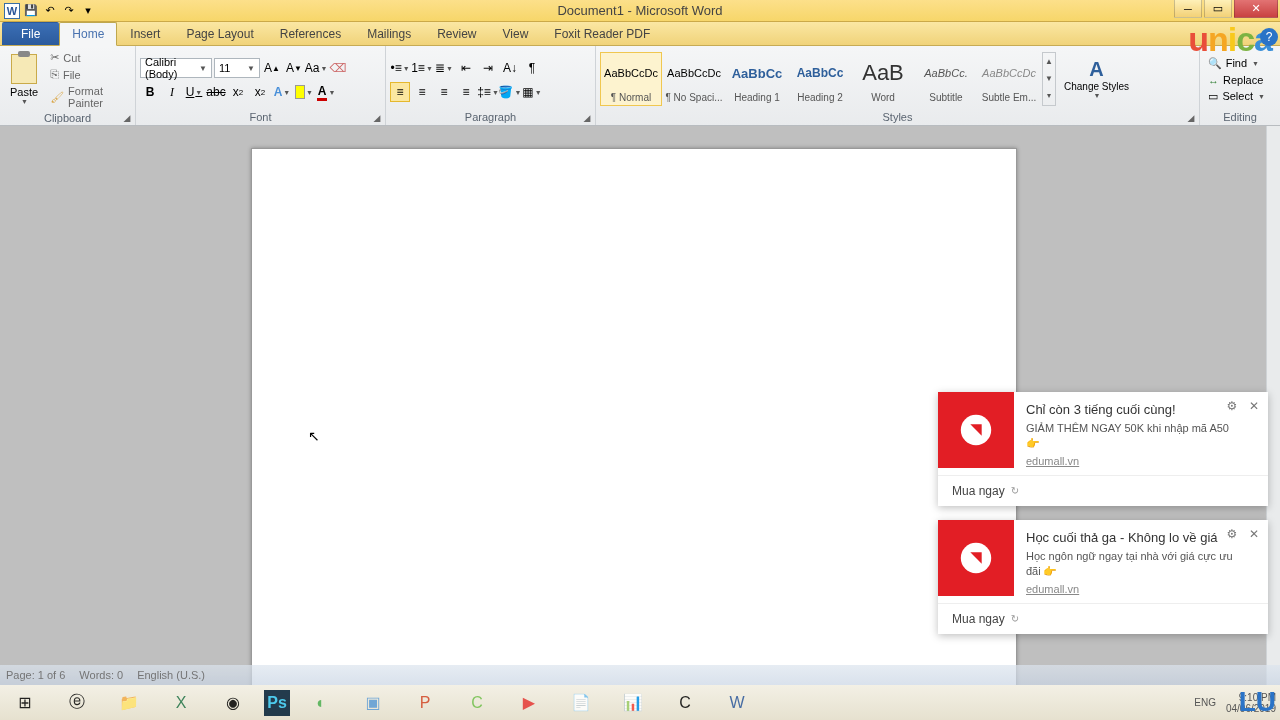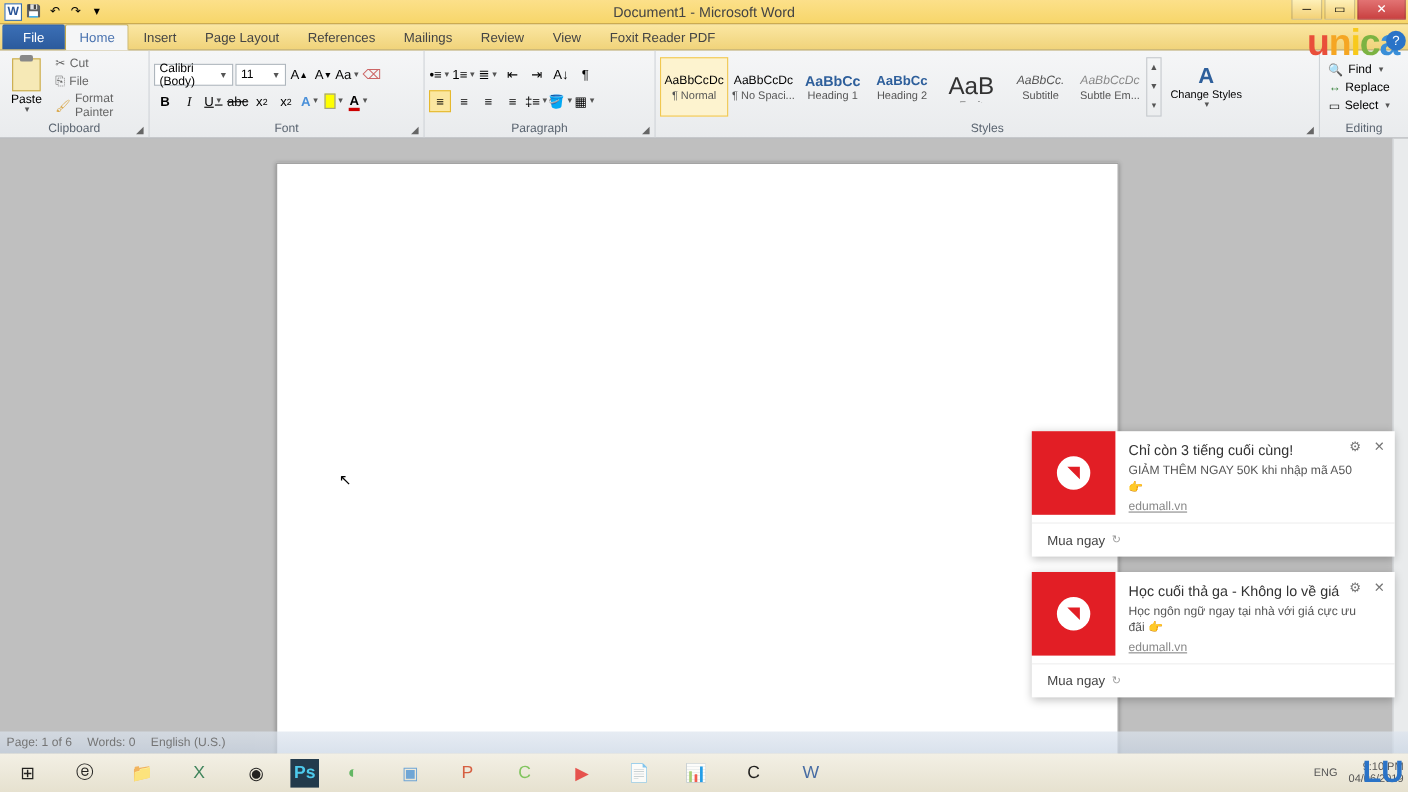--- a/index.html
+++ b/index.html
@@ -49,21 +49,21 @@
 .strike { text-decoration: line-through; }
 .highlight-box { width: 14px; height: 14px; background: #ffff00; border: 1px solid #999; }
 .fontcolor-box { border-bottom: 3px solid #c00; font-weight: bold; font-size: 12px; padding: 0 1px; }
 
 
 .para-col { display: flex; flex-direction: column; gap: 4px; padding-top: 3px; }
 .align-active { background: #fbe7a0; border: 1px solid #e5b82e; }
 
 
 .styles-gallery { display: flex; align-items: center; gap: 1px; height: 56px; }
-.style-item { width: 62px; height: 54px; border: 1px solid transparent; display: flex; flex-direction: column; align-items: center; justify-content: center; padding: 12px; }
+.style-item { width: 62px; height: 54px; border: 1px solid transparent; display: flex; flex-direction: column; align-items: center; justify-content: center; padding: 2px; }
 .style-item.sel { border: 1px solid #f0c750; background: #fdf3cf; }
 .style-preview { font-size: 12px; flex: 1; display: flex; align-items: center; }
 .style-name { font-size: 10px; color: #555; white-space: nowrap; overflow: hidden; }
 .styles-spinner { width: 14px; height: 54px; border: 1px solid #c5c9cd; display: flex; flex-direction: column; }
 .spinner-btn { flex: 1; font-size: 8px; display: flex; align-items: center; justify-content: center; color: #555; }
 
 
 .edit-col { display: flex; flex-direction: column; gap: 2px; padding-top: 2px; font-size: 11px; }
 .edit-item { display: flex; align-items: center; gap: 4px; padding: 1px 4px; }
 
@@ -250,21 +250,21 @@
           <div class="style-item">
             <div class="style-preview" style="font-size:13px;color:#2e5f9b;font-weight:bold;">AaBbCc</div>
             <div class="style-name">Heading 1</div>
           </div>
           <div class="style-item">
             <div class="style-preview" style="font-size:12px;color:#2e5f9b;font-weight:bold;">AaBbCc</div>
             <div class="style-name">Heading 2</div>
           </div>
           <div class="style-item">
             <div class="style-preview" style="font-size:22px;color:#333;">AaB</div>
-            <div class="style-name">Foxit</div>
+            <div class="style-name">Word</div>
           </div>
           <div class="style-item">
             <div class="style-preview" style="font-size:11px;font-style:italic;color:#555;">AaBbCc.</div>
             <div class="style-name">Subtitle</div>
           </div>
           <div class="style-item">
             <div class="style-preview" style="font-size:11px;font-style:italic;color:#888;">AaBbCcDc</div>
             <div class="style-name">Subtle Em...</div>
           </div>
         </div>

